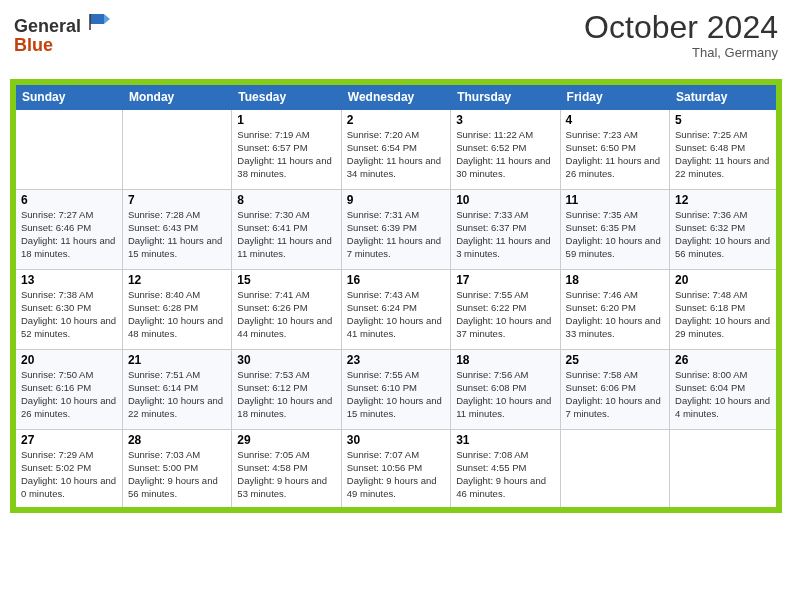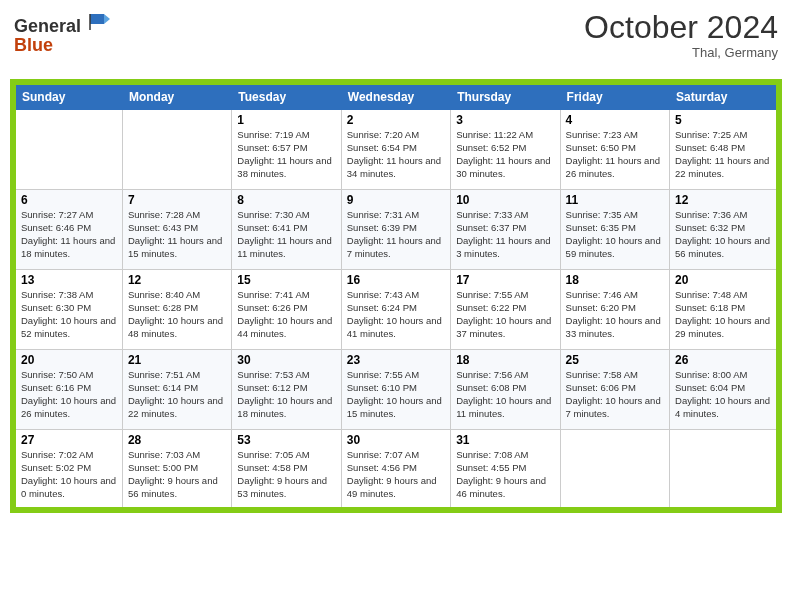--- a/index.html
+++ b/index.html
@@ -284,40 +284,40 @@
         <td>
           <span class="day-num">26</span>
           <div class="day-info">Sunrise: 8:00 AM
 Sunset: 6:04 PM
 Daylight: 10 hours and 4 minutes.</div>
         </td>
       </tr>
       <tr>
         <td>
           <span class="day-num">27</span>
-          <div class="day-info">Sunrise: 7:02 AM
+          <div class="day-info">Sunrise: 7:29 AM
 Sunset: 5:02 PM
 Daylight: 10 hours and 0 minutes.</div>
         </td>
         <td>
           <span class="day-num">28</span>
           <div class="day-info">Sunrise: 7:03 AM
 Sunset: 5:00 PM
 Daylight: 9 hours and 56 minutes.</div>
         </td>
         <td>
-          <span class="day-num">53</span>
+          <span class="day-num">29</span>
           <div class="day-info">Sunrise: 7:05 AM
 Sunset: 4:58 PM
 Daylight: 9 hours and 53 minutes.</div>
         </td>
         <td>
           <span class="day-num">30</span>
           <div class="day-info">Sunrise: 7:07 AM
-Sunset: 4:56 PM
+Sunset: 10:56 PM
 Daylight: 9 hours and 49 minutes.</div>
         </td>
         <td>
           <span class="day-num">31</span>
           <div class="day-info">Sunrise: 7:08 AM
 Sunset: 4:55 PM
 Daylight: 9 hours and 46 minutes.</div>
         </td>
         <td class="empty-cell"></td>
         <td class="empty-cell"></td>

